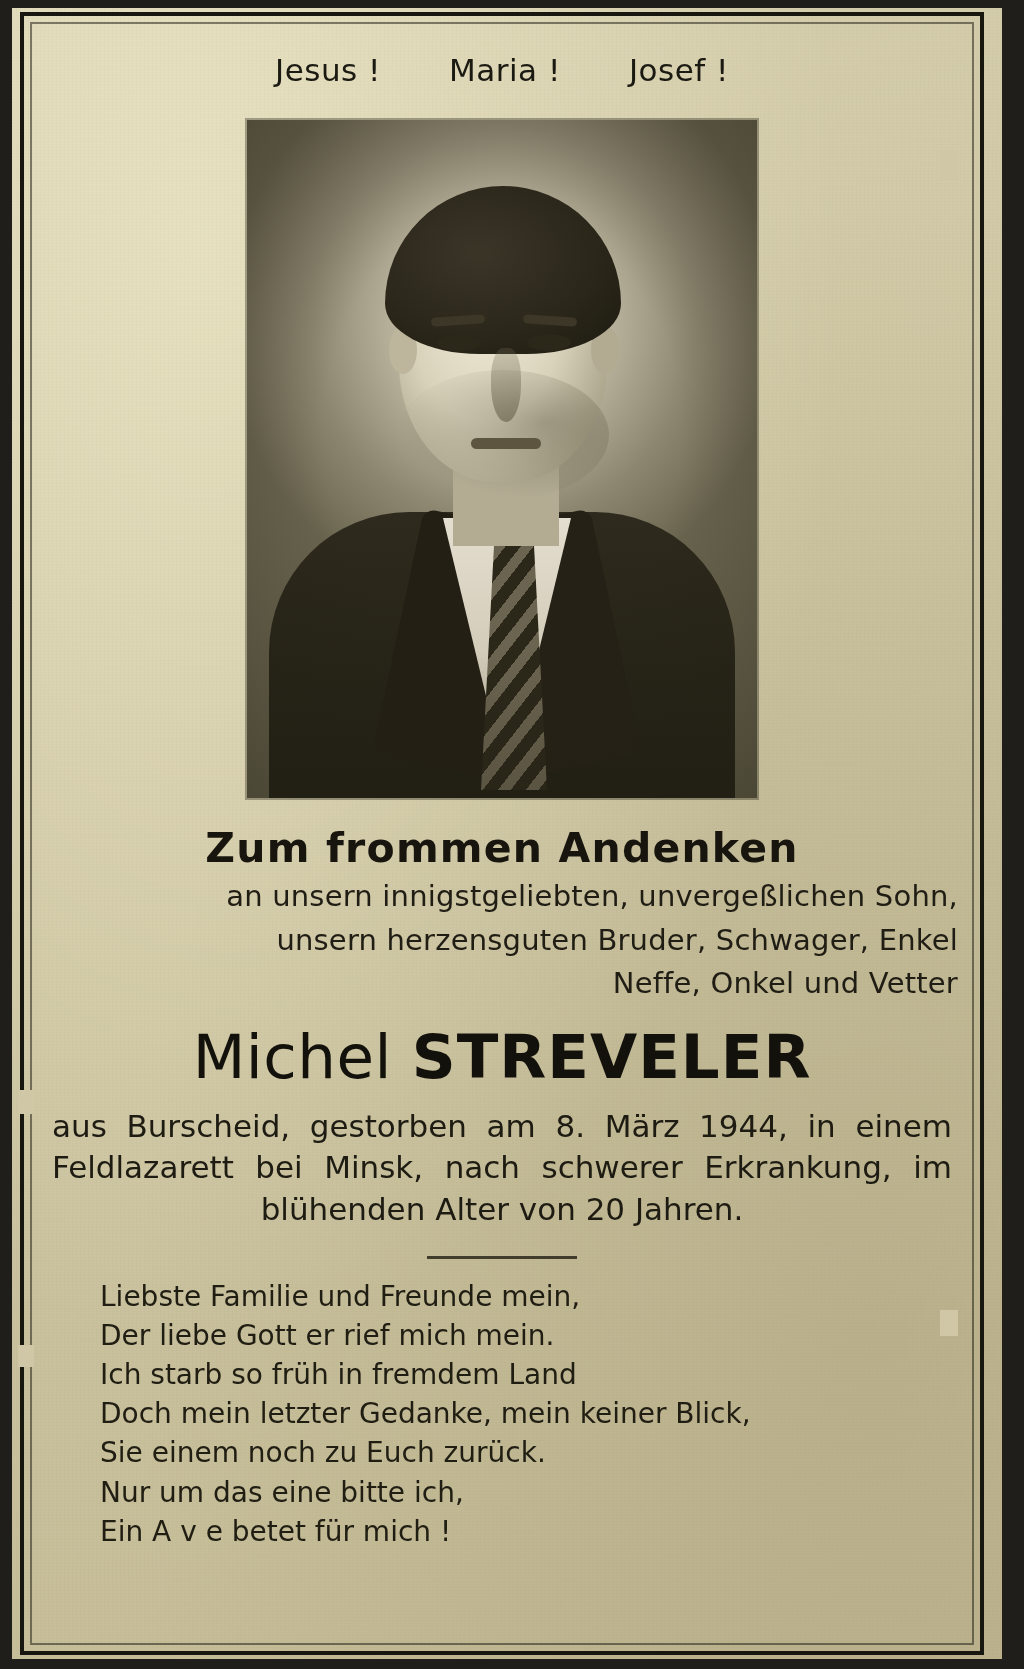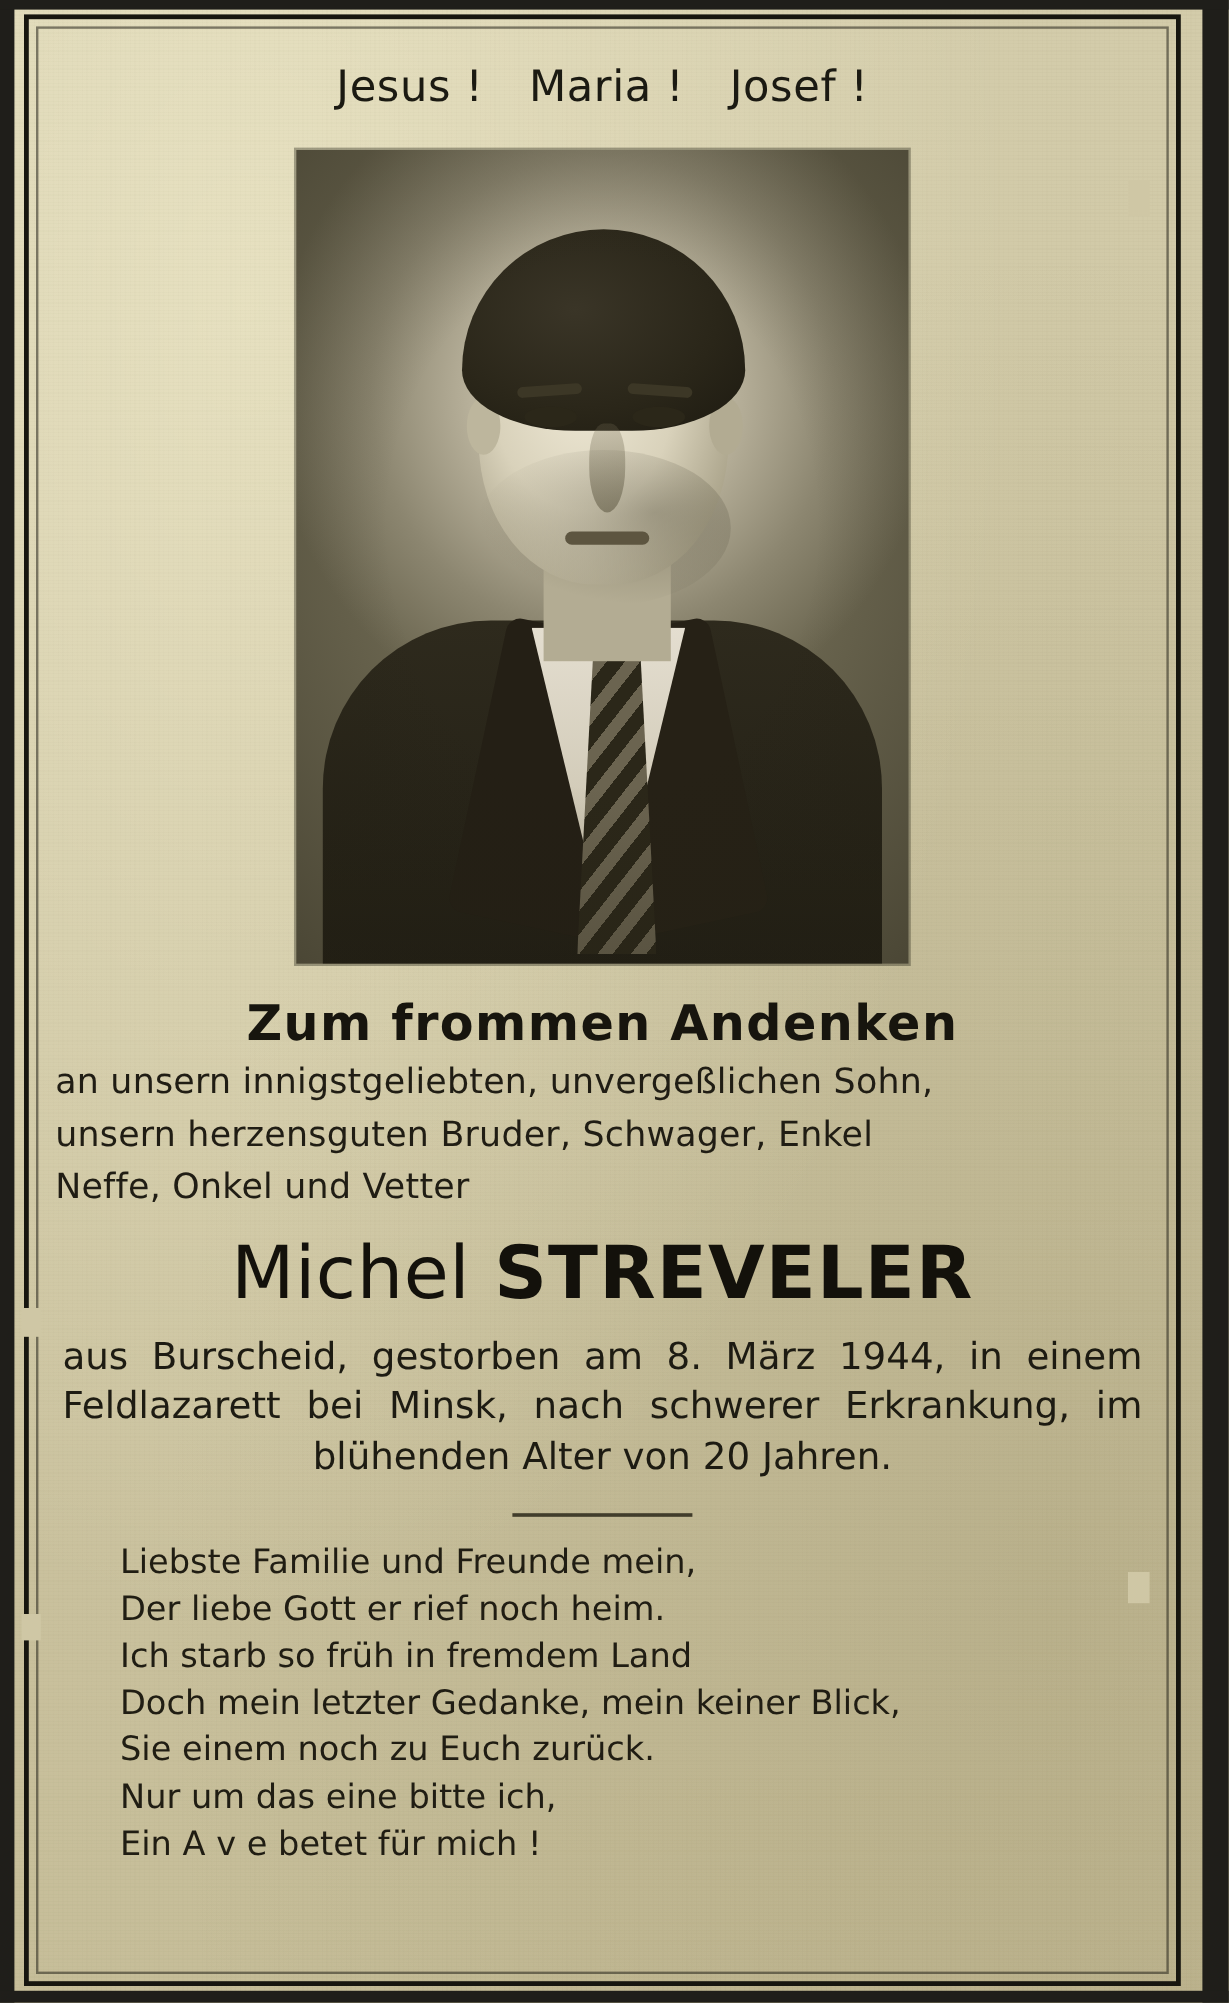--- a/index.html
+++ b/index.html
@@ -77,22 +77,22 @@
     position: absolute;
     left: 46px; top: 34px;
     width: 912px; height: 1600px;
     box-sizing: border-box;
     color: #1c1a12;
   }
 
   #invocation {
     display: flex;
     justify-content: center;
-    gap: 38px;
-    font-size: 36px;
+    gap: 68px;
+    font-size: 31px;
     letter-spacing: 0.5px;
     margin-top: 18px;
     color: #1b1a12;
     font-family: "DejaVu Sans", sans-serif;
     font-weight: 400;
   }
   #invocation span { white-space: nowrap; }
 
   
   #photo-wrap {
@@ -170,21 +170,21 @@
   
   #memoriam {
     margin-top: 26px;
     text-align: center;
     font-size: 41px;
     font-weight: 700;
     letter-spacing: 1.2px;
     color: #17150e;
   }
   .lede {
-    text-align: left;
+    text-align: right;
     font-size: 29px;
     line-height: 1.30;
     color: #201d14;
     margin-top: 6px;
     letter-spacing: 0.2px;
   }
   #name {
     text-align: center;
     margin-top: 18px;
     font-size: 61px;
@@ -279,21 +279,21 @@
       <span class="given">Michel</span>
       <span class="surname">STREVELER</span>
     </div>
 
     <div id="details">aus Burscheid, gestorben am 8. März 1944, in einem Feldlazarett bei Minsk, nach schwerer Erkrankung, im blühenden Alter von 20 Jahren.</div>
 
     <div id="divider"></div>
 
     <div id="poem">
       <div>Liebste Familie und Freunde mein,</div>
-      <div>Der liebe Gott er rief noch heim.</div>
+      <div>Der liebe Gott er rief mich mein.</div>
       <div>Ich starb so früh in fremdem Land</div>
       <div>Doch mein letzter Gedanke, mein keiner Blick,</div>
       <div>Sie einem noch zu Euch zurück.</div>
       <div>Nur um das eine bitte ich,</div>
       <div>Ein A v e betet für mich !</div>
     </div>
 
   </div>
 </div>
 

